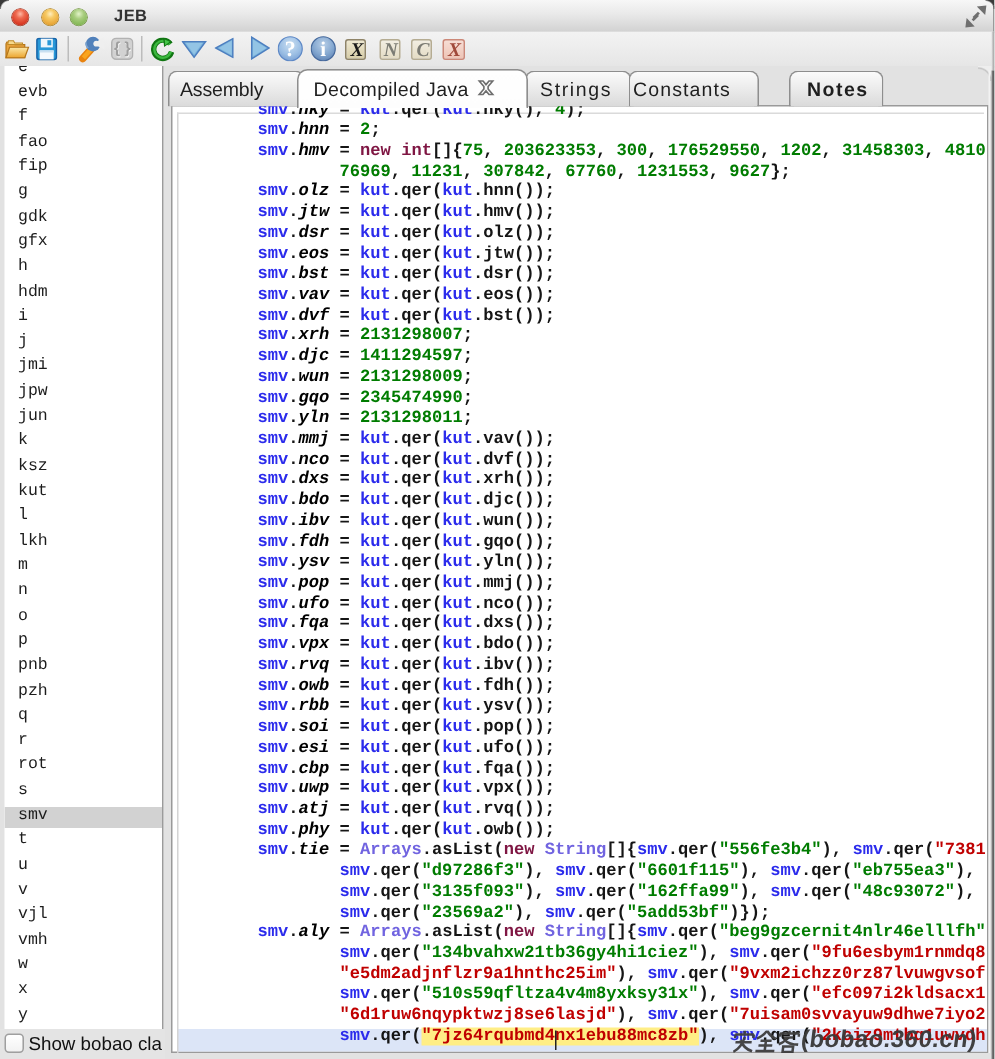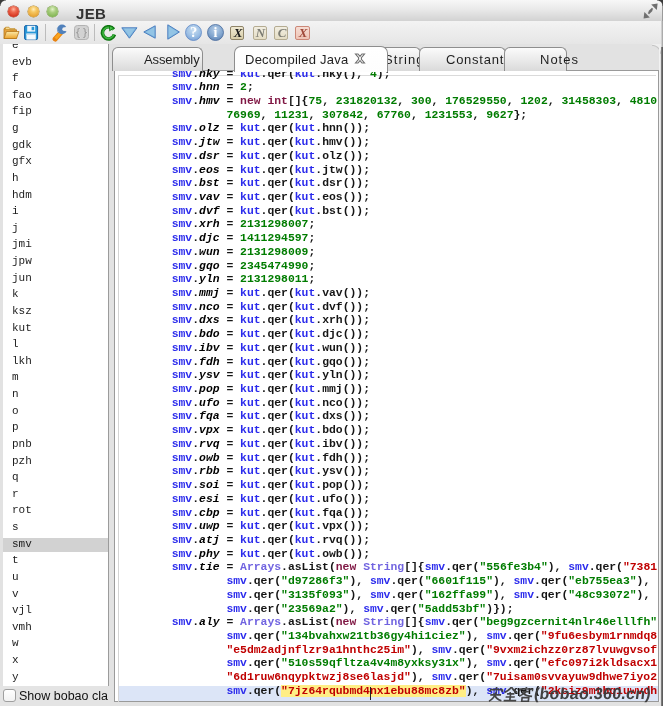--- a/index.html
+++ b/index.html
@@ -1,21 +1,21 @@
 <!DOCTYPE html>
 <html><head><meta charset="utf-8">
 <style>
   html,body{margin:0;padding:0;width:663px;height:706px;overflow:hidden;}
   body{position:relative;background:#e4e4e4;font-family:"Liberation Sans",sans-serif;}
   .abs{position:absolute;}
   
   #titlebar{left:0;top:0;width:663px;height:21px;
     background:linear-gradient(#f7f7f7,#e9e9e9 45%,#d2d2d2);
     border-bottom:1px solid #878787;border-radius:6px 6px 0 0;}
-  #title{left:76px;top:5px;font-size:15px;font-weight:bold;color:#333;letter-spacing:.3px;}
+  #title{left:76px;top:5px;font-size:11px;font-weight:bold;color:#333;letter-spacing:.3px;}
   .tl{width:11px;height:11px;border-radius:50%;top:5.5px;z-index:10;}
   #tl-r{left:8px;background:radial-gradient(circle at 50% 30%,#ffb8a4 0%,#ee6a50 30%,#d93b25 70%,#b42815 100%);box-shadow:0 0 0 .5px #9c2c18, 0 0 2px rgba(255,255,255,.8);}
   #tl-y{left:27.5px;background:radial-gradient(circle at 50% 30%,#ffeebe 0%,#f6c964 30%,#e9a83a 70%,#c78a1e 100%);box-shadow:0 0 0 .5px #a87c1c, 0 0 2px rgba(255,255,255,.8);}
   #tl-g{left:46.5px;background:radial-gradient(circle at 50% 30%,#e2f3c8 0%,#a8cd7e 35%,#85b857 75%,#6a9c3e 100%);box-shadow:0 0 0 .5px #6e8f3c, 0 0 2px rgba(255,255,255,.8);}
   
   #toolbar{left:0;top:21px;width:663px;height:23px;background:linear-gradient(#f3f3f3,#e6e6e6);border-bottom:1px solid #c9c9c9;}
   .sep{top:24px;width:1px;height:17px;background:#bcbcbc;}
   
   #content{left:0;top:44px;width:663px;height:662px;background:#e2e2e2;border-top-right-radius:10px;}
   #rightedge{left:660.5px;top:47px;width:2.5px;height:659px;background:linear-gradient(90deg,#8a8a8a,#4e4e4e);z-index:41;}
@@ -24,23 +24,23 @@
   
   #sidelist{left:3px;top:44px;width:105px;height:642px;background:#ffffff;border-right:1px solid #9b9b9b;overflow:hidden;}
   #sel{left:0px;top:493.5px;width:105px;height:14px;background:#d2d2d2;}
   #items{left:9px;top:-7.1px;font-family:"Liberation Mono",monospace;font-size:11px;line-height:16.63px;color:#1c1c1c;white-space:pre;}
   #bottombar{left:0px;top:686px;width:110px;height:20px;background:#e4e4e4;}
   #cbx{left:3px;top:689px;width:11px;height:11px;background:linear-gradient(#ffffff,#f2f2f2);border:1px solid #9f9f9f;border-radius:3px;}
   #cbxlab{left:19px;top:688.5px;font-size:12.5px;color:#111;width:90px;overflow:hidden;white-space:nowrap;}
   
   .tab{top:46.5px;height:23px;border:1px solid #8e8e8e;border-bottom:none;border-radius:6px 6px 0 0;
        background:linear-gradient(#fbfbfb,#e9e9e9 55%,#dadada);z-index:2;}
-  .tab span{position:absolute;top:4px;font-size:13px;color:#1f1f1f;letter-spacing:-0.1px;white-space:nowrap;margin-left:24px;}
+  .tab span{position:absolute;top:4px;font-size:13px;color:#1f1f1f;letter-spacing:-0.1px;white-space:nowrap;}
   #tab-sel{left:198px;top:45.5px;width:152px;height:25.5px;border:1px solid #8e8e8e;border-bottom:none;
-       border-radius:7px 7px 0 0;background:linear-gradient(#ffffff,#fdfdfd);z-index:3;margin-left:36px;}
+       border-radius:7px 7px 0 0;background:linear-gradient(#ffffff,#fdfdfd);z-index:3;}
   #tab-sel span{position:absolute;left:10px;top:5px;font-size:13px;color:#1f1f1f;letter-spacing:0.25px;}
   
   #codewrap{left:114px;top:70px;width:544.5px;height:632px;background:#ffffff;border:1px solid #9a9a9a;z-index:1;box-sizing:border-box;}
   #lineband{left:3px;top:615.4px;width:540px;height:14.8px;background:#dce5f7;}
   #code{left:2px;top:-3.5px;font-family:Liberation Mono, monospace;font-size:11.4px;line-height:13.72px;font-weight:bold;color:#151515;white-space:pre;width:540px;overflow:hidden;}
   #code .b{color:#2b2bEC;}
   #code .t{color:#7164e0;}
   #code .k{color:#7f1643;}
   #code .g{color:#007c00;}
   #code .r{color:#c00000;}
@@ -157,21 +157,21 @@
 
 <div class="abs tab" style="left:112px;width:89px;">
     <span style="left:7px;">Assembly</span>
   </div>
 <div class="abs tab" style="left:350px;width:69px;">
     <span style="left:9px;letter-spacing:1.1px;">Strings</span>
   </div>
 <div class="abs tab" style="left:419px;width:85px;">
     <span style="left:2px;letter-spacing:0.75px;">Constants</span>
   </div>
-<div class="abs tab" style="left:504px;width:61px;">
+<div class="abs tab" style="left:526px;width:61px;font-weight:bold;">
     <span style="left:11px;letter-spacing:1px;">Notes</span>
   </div>
 <div id="tab-sel" class="abs">
     <span>Decompiled Java</span>
   <svg style="position:absolute;left:119px;top:6px;" width="12" height="12" viewBox="0 0 12 12">
       <path d="M1.5 1 L4 1 L6 3.4 L8 1 L10.5 1 L7.4 4.7 L7.4 6.3 L10.5 10 L8 10 L6 7.6 L4 10 L1.5 10 L4.6 6.3 L4.6 4.7 Z" fill="#fdfdfd" stroke="#6f6f6f" stroke-width="1.1"></path>
     </svg>
 </div>
 
 <div id="sidelist" class="abs">
@@ -219,21 +219,21 @@
 <div id="bottombar" class="abs"></div>
 <div id="cbx" class="abs"></div>
 <div id="cbxlab" class="abs">Show bobao cla</div>
 
 <div id="codewrap" class="abs">
 <div id="lineband" class="abs"></div>
 <div class="abs" style="left:3px;top:3.5px;width:1px;height:627px;background:#d4d4d4;"></div>
 <div class="abs" style="left:3px;top:3.5px;width:538px;height:1px;background:#dadada;"></div>
 <div id="code" class="abs">        <span class="b">smv</span>.<i>hky</i> = <span class="b">kut</span>.qer(<span class="b">kut</span>.hky(), <span class="g">4</span>);
         <span class="b">smv</span>.<i>hnn</i> = <span class="g">2</span>;
-        <span class="b">smv</span>.<i>hmv</i> = <span class="k">new int</span>[]{<span class="g">75</span>, <span class="g">231820132</span>, <span class="g">300</span>, <span class="g">176529550</span>, <span class="g">1202</span>, <span class="g">31458303</span>, <span class="g">4810</span>
+        <span class="b">smv</span>.<i>hmv</i> = <span class="k">new int</span>[]{<span class="g">75</span>, <span class="g">203623353</span>, <span class="g">300</span>, <span class="g">176529550</span>, <span class="g">1202</span>, <span class="g">31458303</span>, <span class="g">4810</span>
                 <span class="g">76969</span>, <span class="g">11231</span>, <span class="g">307842</span>, <span class="g">67760</span>, <span class="g">1231553</span>, <span class="g">9627</span>};
         <span class="b">smv</span>.<i>olz</i> = <span class="b">kut</span>.qer(<span class="b">kut</span>.hnn());
         <span class="b">smv</span>.<i>jtw</i> = <span class="b">kut</span>.qer(<span class="b">kut</span>.hmv());
         <span class="b">smv</span>.<i>dsr</i> = <span class="b">kut</span>.qer(<span class="b">kut</span>.olz());
         <span class="b">smv</span>.<i>eos</i> = <span class="b">kut</span>.qer(<span class="b">kut</span>.jtw());
         <span class="b">smv</span>.<i>bst</i> = <span class="b">kut</span>.qer(<span class="b">kut</span>.dsr());
         <span class="b">smv</span>.<i>vav</i> = <span class="b">kut</span>.qer(<span class="b">kut</span>.eos());
         <span class="b">smv</span>.<i>dvf</i> = <span class="b">kut</span>.qer(<span class="b">kut</span>.bst());
         <span class="b">smv</span>.<i>xrh</i> = <span class="g">2131298007</span>;
         <span class="b">smv</span>.<i>djc</i> = <span class="g">1411294597</span>;

